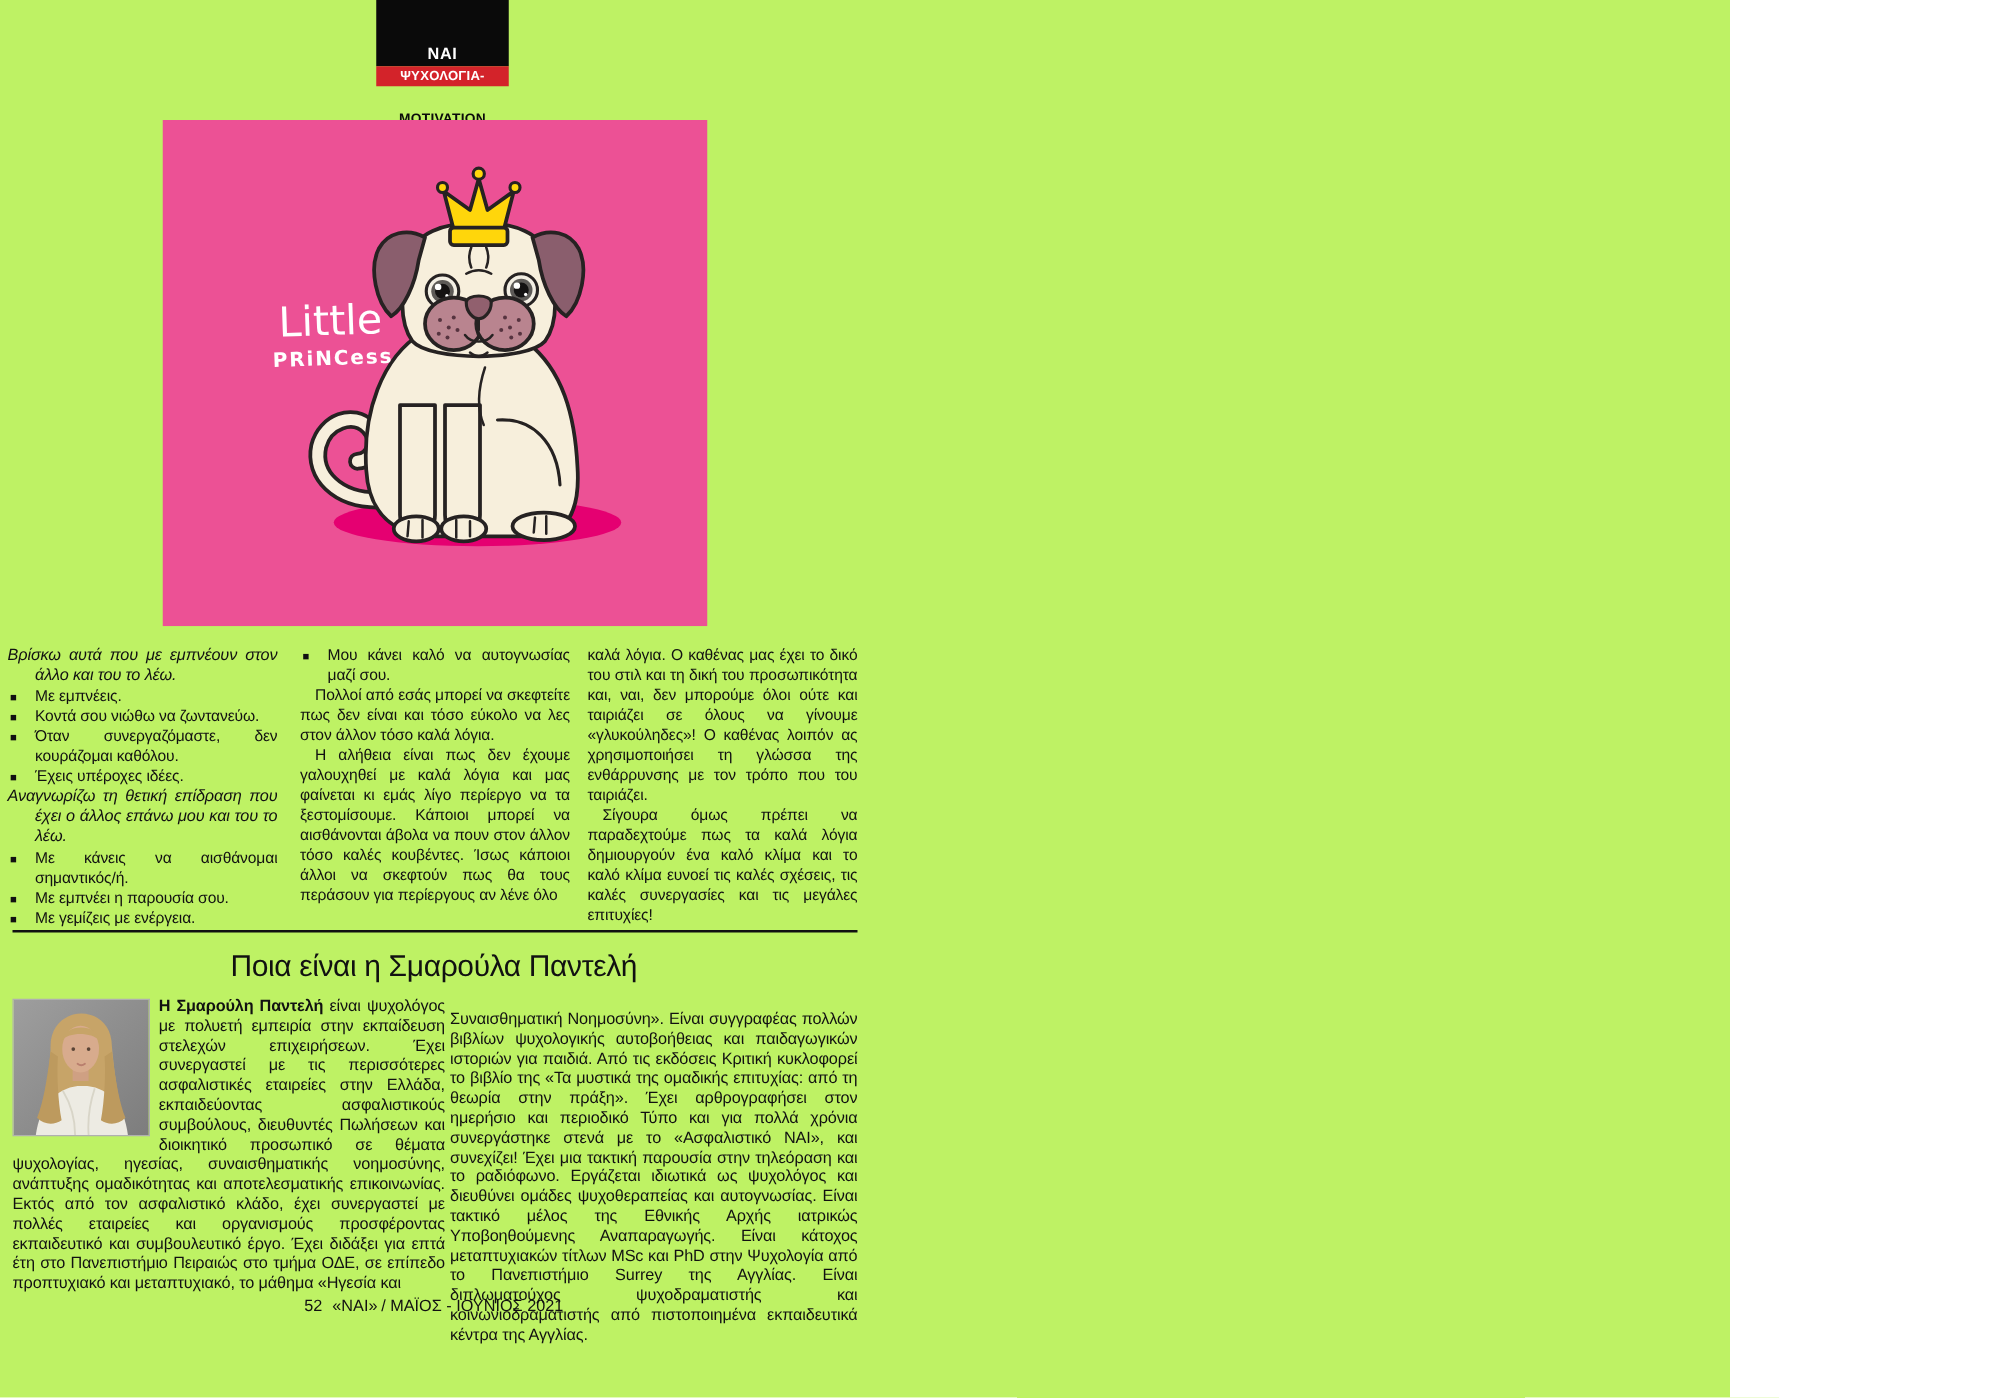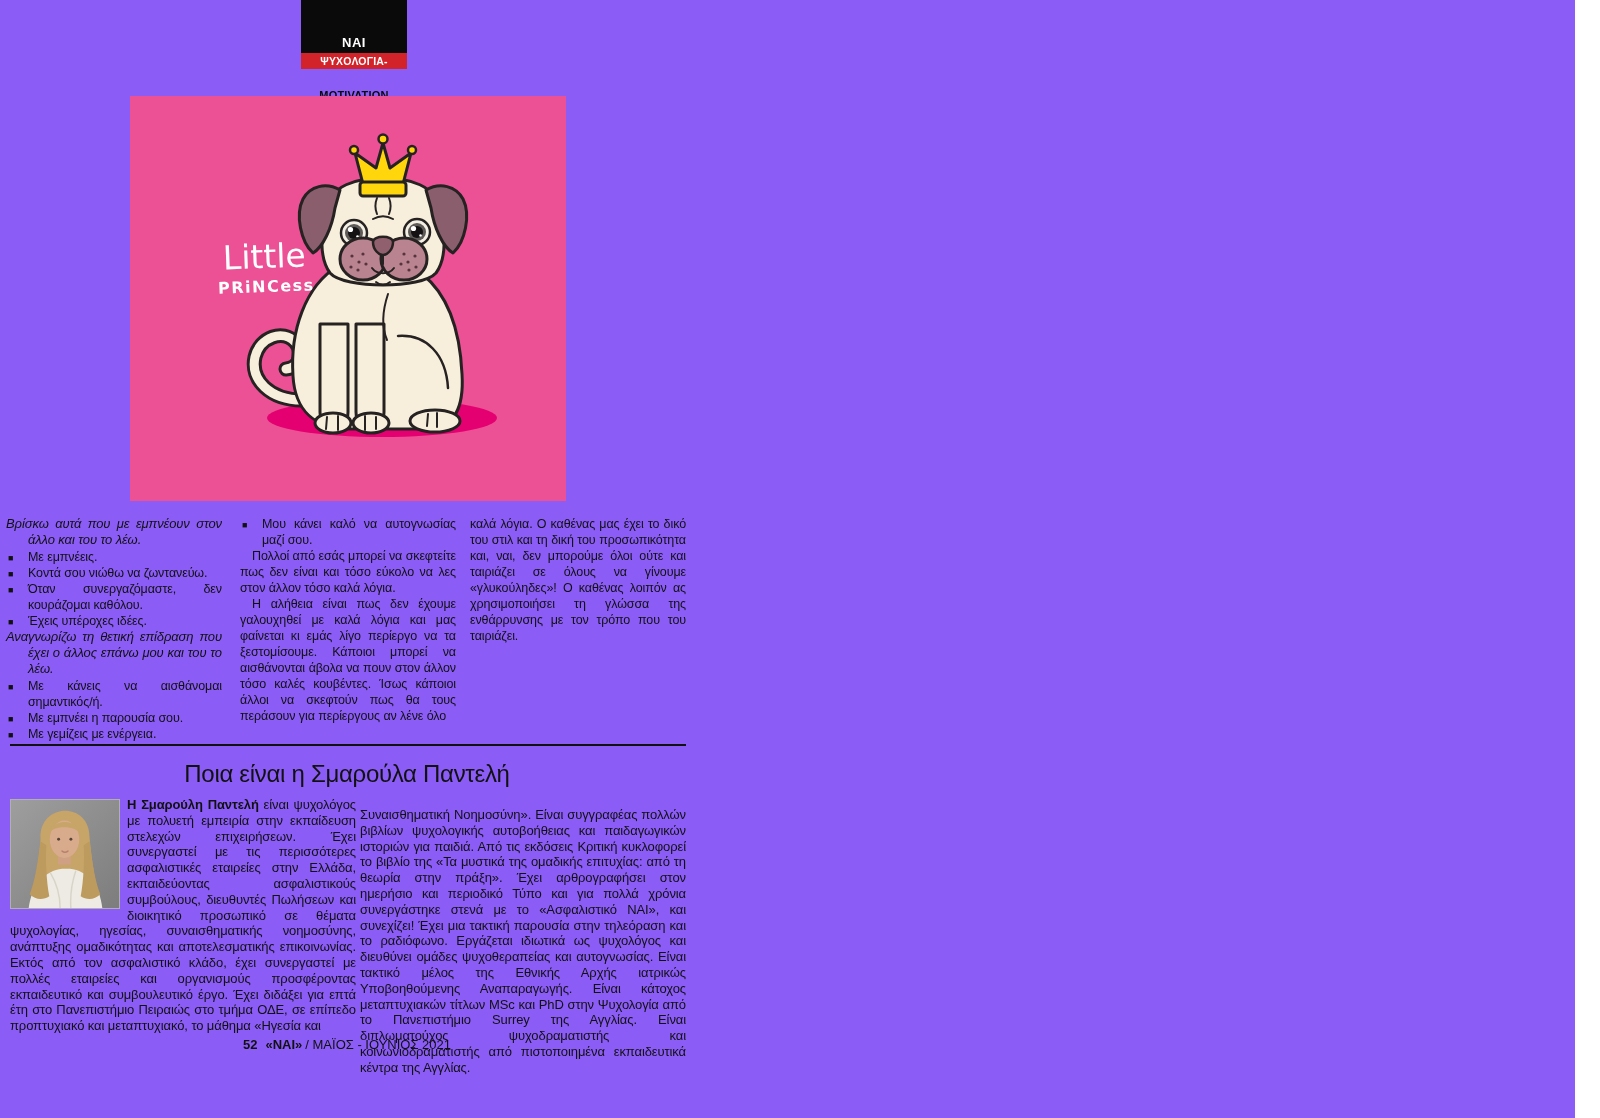--- a/index.html
+++ b/index.html
@@ -1,17 +1,17 @@
 <!DOCTYPE html>
 <html lang="el"><head>
 <meta charset="utf-8">
 <style>
   html,body{margin:0;padding:0;background:#ffffff;}
   .canvas{
-    position:relative;width:1575px;height:1118px;background:#8b5cf6;overflow:hidden;
+    position:relative;width:1384px;height:1118px;background:#bef264;overflow:hidden;
     font-family:"Liberation Sans",sans-serif;color:#111;
   }
   
   .mag-header{position:absolute;left:301px;top:0;width:106px;}
   .logo-black{height:53px;background:#0a0a0a;display:flex;align-items:flex-end;justify-content:center;padding-bottom:3px;box-sizing:border-box;}
   .logo-black span{color:#fff;font-weight:bold;font-size:13px;letter-spacing:.5px;}
   .cat-strip{height:16px;background:#d3232a;display:flex;align-items:center;justify-content:center;}
   .cat-strip span{color:#fff;font-weight:bold;font-size:10.5px;letter-spacing:.2px;}
   .subcat{margin-top:20px;text-align:center;font-weight:bold;font-size:11px;color:#0a0a0a;letter-spacing:.2px;}
   
@@ -42,21 +42,21 @@
   .divider{position:absolute;left:10px;top:744px;width:676px;height:2px;background:#111;}
   .bio-heading{position:absolute;left:0;top:760px;width:694px;text-align:center;font-size:24px;font-weight:normal;letter-spacing:-0.3px;}
   .bio-left{position:absolute;left:10px;top:797px;width:346px;}
   .bio-photo{float:left;width:110px;height:110px;margin:2px 7px 3px 0;border:1px solid #b0b0b0;box-sizing:border-box;}
   .bio-photo svg{display:block;}
   .bio-right{position:absolute;left:360px;top:807px;width:326px;}
   .bio-text{margin:0;font-size:13px;line-height:15.8px;text-align:justify;letter-spacing:-0.1px;}
   .bio-text b{font-weight:bold;}
   
   .page-footer{position:absolute;left:0;top:1037px;width:694px;text-align:center;font-size:13px;}
-  .page-footer .b{font-weight:bold;}
+  .page-footer .b{font-weight:normal;}
   .page-footer .num{margin-right:8px;}
   .page-footer .brand{margin-right:3px;}
 </style>
 </head>
 <body>
 
 <div class="canvas">
 
   <div class="mag-header">
     <div class="logo-black">
@@ -156,20 +156,21 @@
   </div>
 
   <div class="col col2">
     <p class="bullet">Μου κάνει καλό να αυτογνωσίας μαζί σου.</p>
     <p class="para ind">Πολλοί από εσάς μπορεί να σκεφτείτε πως δεν είναι και τόσο εύκολο να λες στον άλλον τόσο καλά λόγια.</p>
     <p class="para ind">Η αλήθεια είναι πως δεν έχουμε γαλουχηθεί με καλά λόγια και μας φαίνεται κι εμάς λίγο περίεργο να τα ξεστομίσουμε. Κάποιοι μπορεί να αισθάνονται άβολα να πουν στον άλλον τόσο καλές κουβέντες. Ίσως κάποιοι άλλοι να σκεφτούν πως θα τους περάσουν για περίεργους αν λένε όλο</p>
   </div>
 
   <div class="col col3">
     <p class="para">καλά λόγια. Ο καθένας μας έχει το δικό του στιλ και τη δική του προσωπικότητα και, ναι, δεν μπορούμε όλοι ούτε και ταιριάζει σε όλους να γίνουμε «γλυκούληδες»! Ο καθένας λοιπόν ας χρησιμοποιήσει τη γλώσσα της ενθάρρυνσης με τον τρόπο που του ταιριάζει.</p>
+    <p class="para ind">Σίγουρα όμως πρέπει να παραδεχτούμε πως τα καλά λόγια δημιουργούν ένα καλό κλίμα και το καλό κλίμα ευνοεί τις καλές σχέσεις, τις καλές συνεργασίες και τις μεγάλες επιτυχίες!</p>
   </div>
 
   <div class="divider"></div>
 
   <div class="bio-heading">Ποια είναι η Σμαρούλα Παντελή</div>
 
   <div class="bio-left">
     <div class="bio-photo">
       <svg viewBox="0 0 110 110" width="108" height="108">
         <defs>

